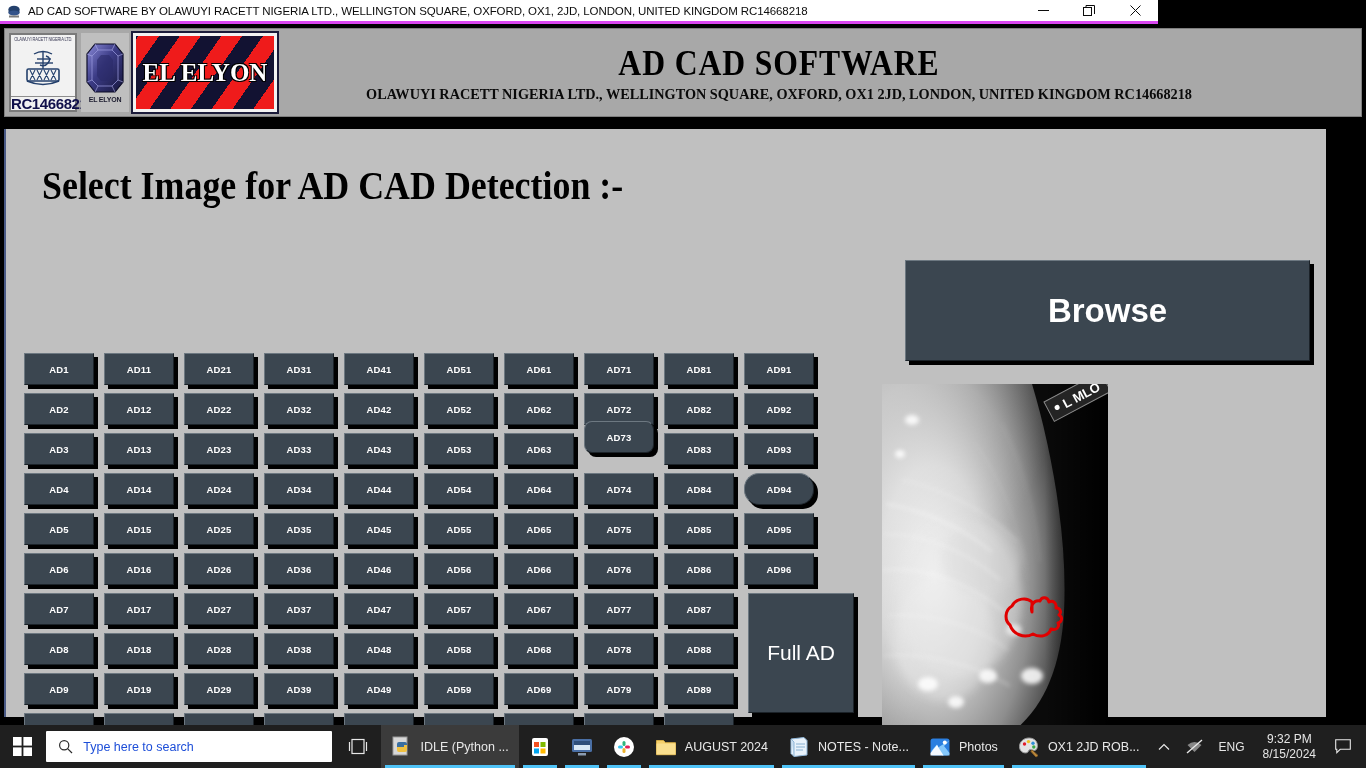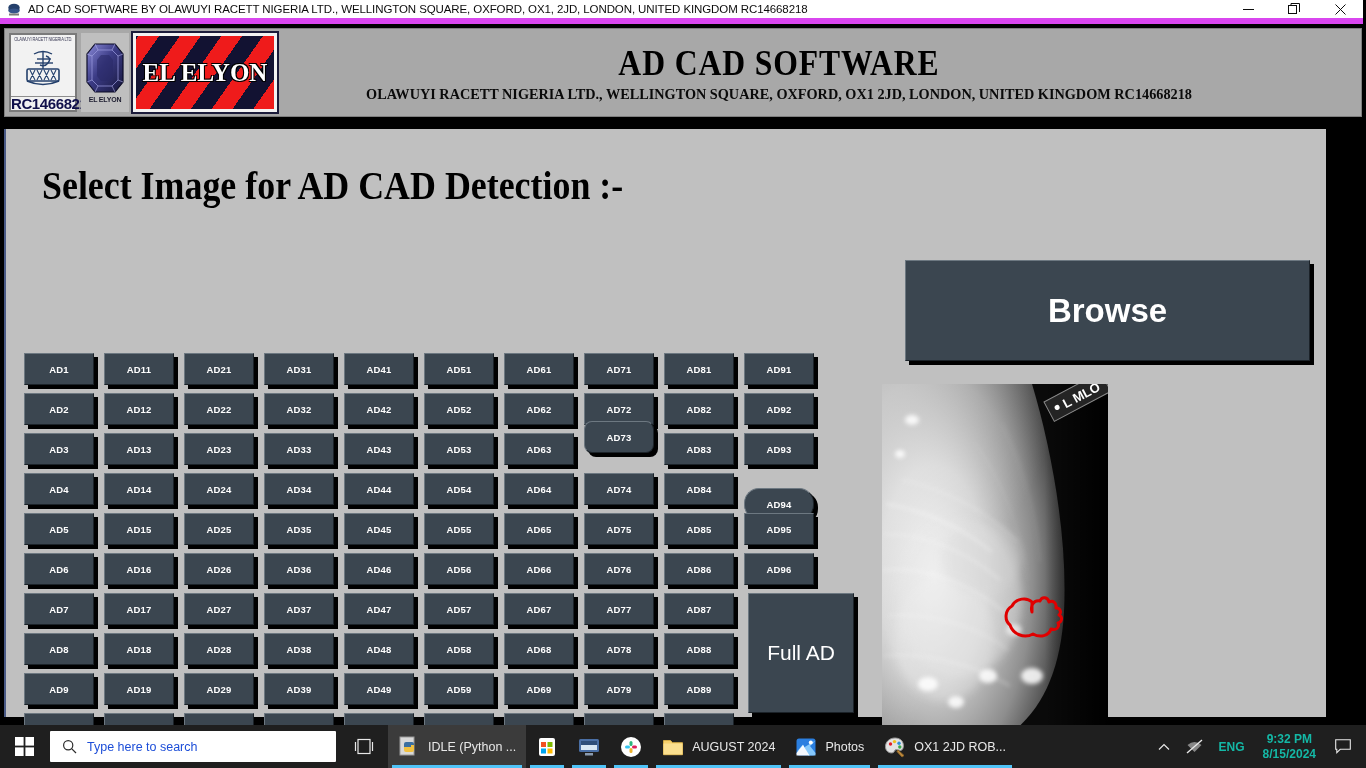--- a/index.html
+++ b/index.html
@@ -6,23 +6,23 @@
   html, body {
     width: 1366px; height: 768px;
     overflow: hidden;
     font-family: "Liberation Sans", sans-serif;
     background: #000;
   }
   #app { position: relative; width: 1366px; height: 768px; }
 
   
   .titlebar {
-    position: absolute; left: 0; top: 0; width: 1363px; height: 24px;
+    position: absolute; left: 0; top: 0; width: 1158px; height: 24px;
     background: #ffffff; display: flex; align-items: center;
-    border-bottom: 6px solid #d946ef;
+    border-bottom: 3px solid #d946ef;
   }
   .tb-icon {
     width: 16px; height: 16px; margin-left: 6px; margin-right: 6px;
     flex: 0 0 16px; position: relative;
   }
   .tb-title {
     font-size: 11.5px; color: #0c0c0c; white-space: nowrap;
     letter-spacing: -0.1px; flex: 1 1 auto; overflow: hidden;
   }
   .tb-controls { display: flex; height: 24px; flex: 0 0 auto; }
@@ -193,21 +193,21 @@
     position: relative; color: #e8e8e8; font-size: 12.5px; gap: 8px;
     max-width: 155px; white-space: nowrap; overflow: hidden; flex: 0 0 auto;
   }
   .tb-app.active { background: #3b3b3b; }
   .tb-app .uline {
     position: absolute; left: 4px; right: 4px; bottom: 0; height: 3px; background: #4fc3f7;
   }
   .tb-app .appicon { width: 22px; height: 22px; flex: 0 0 22px; position: relative; }
   .tray {
     margin-left: auto; display: flex; align-items: center; height: 43px;
-    color: #14b8a6; font-size: 12px; padding-right: 0px; font-weight: bold;
+    color: #e5e5e5; font-size: 12px; padding-right: 0px;
   }
   .tray-item { padding: 0 8px; display: flex; align-items: center; height: 43px; }
   .tray-clock {
     display: flex; flex-direction: column; align-items: center; justify-content: center;
     height: 43px; padding: 0 10px; line-height: 15px; font-size: 12px;
   }
   .tray-action { width: 34px; height: 43px; display: flex; align-items: center; justify-content: center; }
   .tray-corner { width: 6px; height: 43px; }
 </style>
 </head>
@@ -393,21 +393,21 @@
           <div class="btn3d ad-btn" style="left: 640px; top: 120px;">AD84</div>
           <div class="btn3d ad-btn" style="left: 640px; top: 160px;">AD85</div>
           <div class="btn3d ad-btn" style="left: 640px; top: 200px;">AD86</div>
           <div class="btn3d ad-btn" style="left: 640px; top: 240px;">AD87</div>
           <div class="btn3d ad-btn" style="left: 640px; top: 280px;">AD88</div>
           <div class="btn3d ad-btn" style="left: 640px; top: 320px;">AD89</div>
           <div class="btn3d ad-btn" style="left: 640px; top: 360px;">AD90</div>
           <div class="btn3d ad-btn" style="left: 720px; top: 0px;">AD91</div>
           <div class="btn3d ad-btn" style="left: 720px; top: 40px;">AD92</div>
           <div class="btn3d ad-btn" style="left: 720px; top: 80px;">AD93</div>
-          <div class="btn3d ad-btn" style="left: 720px; top: 135px; border-radius: 15px;">AD94</div>
+          <div class="btn3d ad-btn" style="left: 720px; top: 120px; border-radius: 15px;">AD94</div>
           <div class="btn3d ad-btn" style="left: 720px; top: 160px;">AD95</div>
           <div class="btn3d ad-btn" style="left: 720px; top: 200px;">AD96</div>
         </div>
 
       <div class="btn3d" id="full-ad">Full AD</div>
 
       <div class="btn3d" id="browse-btn">Browse</div>
 
       <div class="btn3d" id="detect-btn">Detect AD</div>
       <div class="btn3d" id="clear-btn">Clear</div>
@@ -563,20 +563,31 @@
         <div class="tb-app">
           <span class="appicon"><svg width="22" height="22" viewBox="0 0 22 22">
               <path d="M1.5 4.5 h7 l2 2.2 h10 v12 h-19 z" fill="#f6d06b" stroke="#d3ab45"></path>
               <path d="M1.5 7.5 h19 v11 h-19 z" fill="#fadf8f"></path>
             </svg></span>
           <span>AUGUST 2024</span>
           <span class="uline"></span>
         </div>
         <div class="tb-app">
           <span class="appicon"><svg width="22" height="22" viewBox="0 0 22 22">
+              <path d="M3 3 L16 1.5 L19 4.5 L19 19 L6 20.5 L3 17.5 Z" fill="#e8f2fb" stroke="#8fb6d8"></path>
+              <path d="M3 3 L6 6 L6 20.5" fill="#c9def0" stroke="#8fb6d8"></path>
+              <g stroke="#7ea8cc" stroke-width="0.9">
+                <path d="M8 8 h9 M8 11 h9 M8 14 h7"></path>
+              </g>
+            </svg></span>
+          <span>NOTES - Note...</span>
+          <span class="uline"></span>
+        </div>
+        <div class="tb-app">
+          <span class="appicon"><svg width="22" height="22" viewBox="0 0 22 22">
               <rect x="1.5" y="2.5" width="19" height="17" rx="2.5" fill="#2b7fe0"></rect>
               <path d="M1.5 16 L8 8.5 L13.5 19.5 L20.5 19.5 L20.5 17 L15 10 L20.5 4.5" fill="#8fd0ff" opacity="0.9"></path>
               <path d="M1.5 17 L8 9 L14.5 19.5 L1.5 19.5 Z" fill="#ffffff" opacity="0.95"></path>
               <circle cx="15.8" cy="6.5" r="2" fill="#ffffff"></circle>
             </svg></span>
           <span>Photos</span>
           <span class="uline"></span>
         </div>
         <div class="tb-app">
           <span class="appicon"><svg width="22" height="22" viewBox="0 0 22 22">

